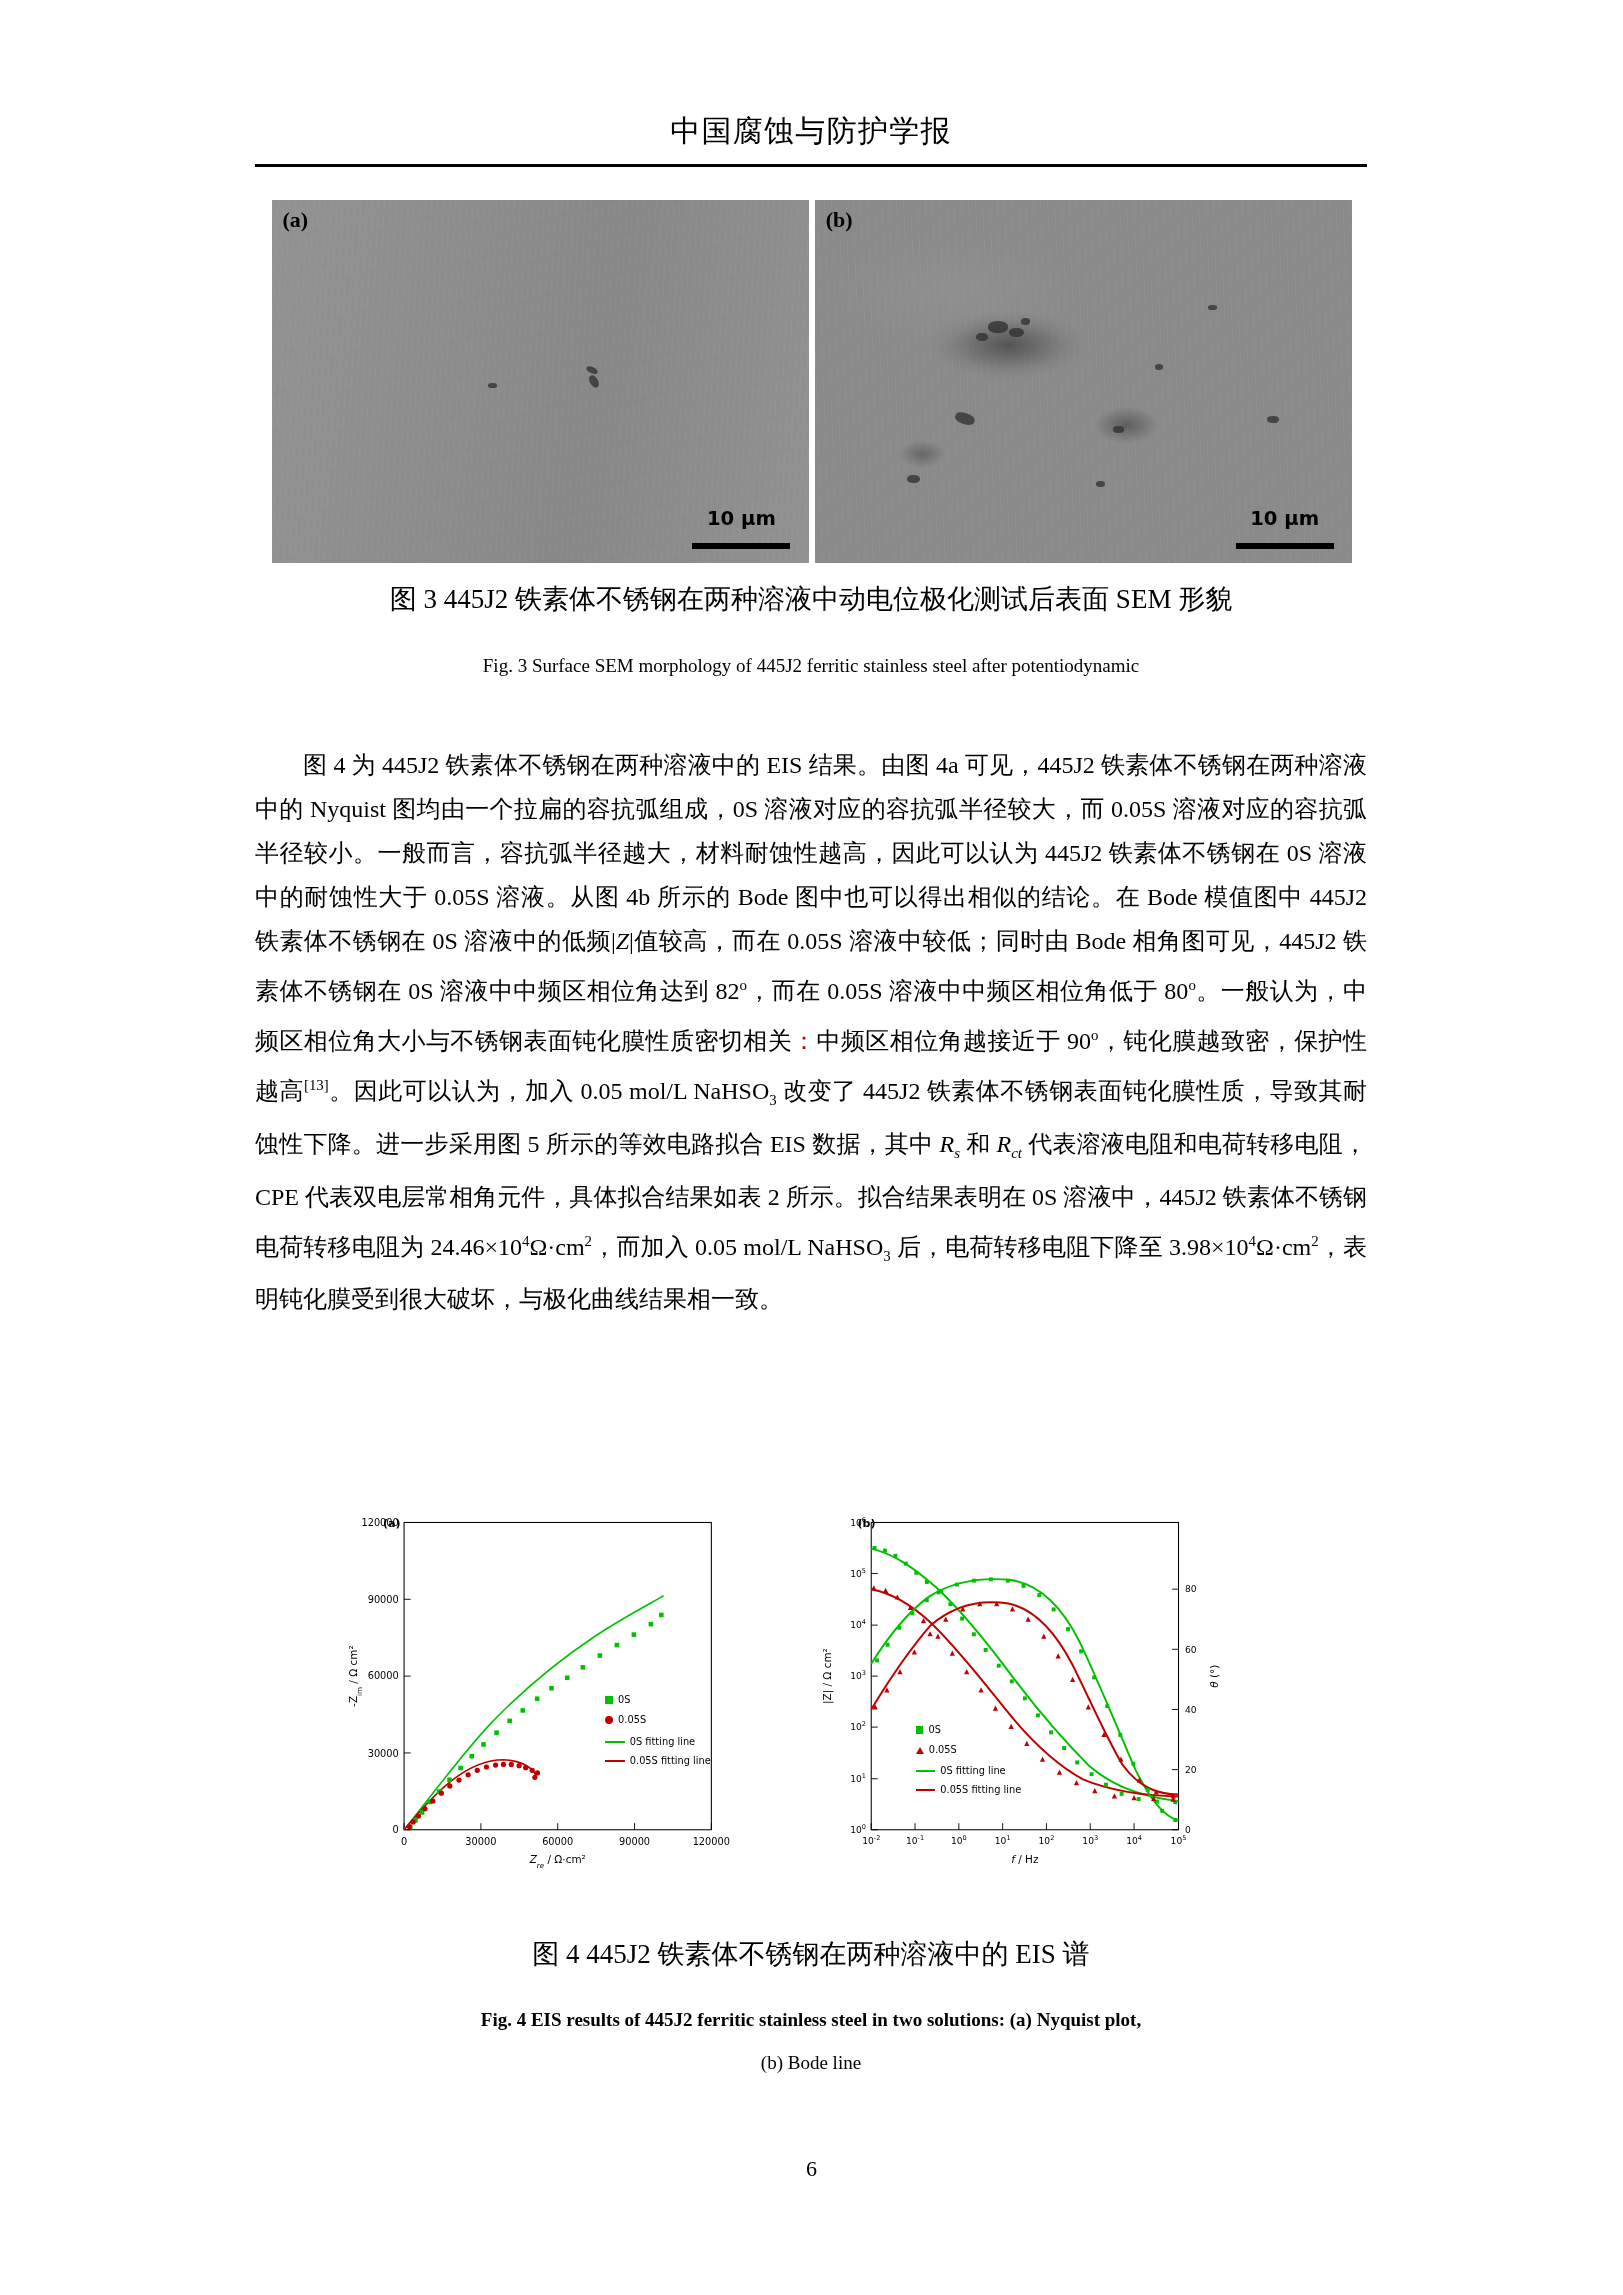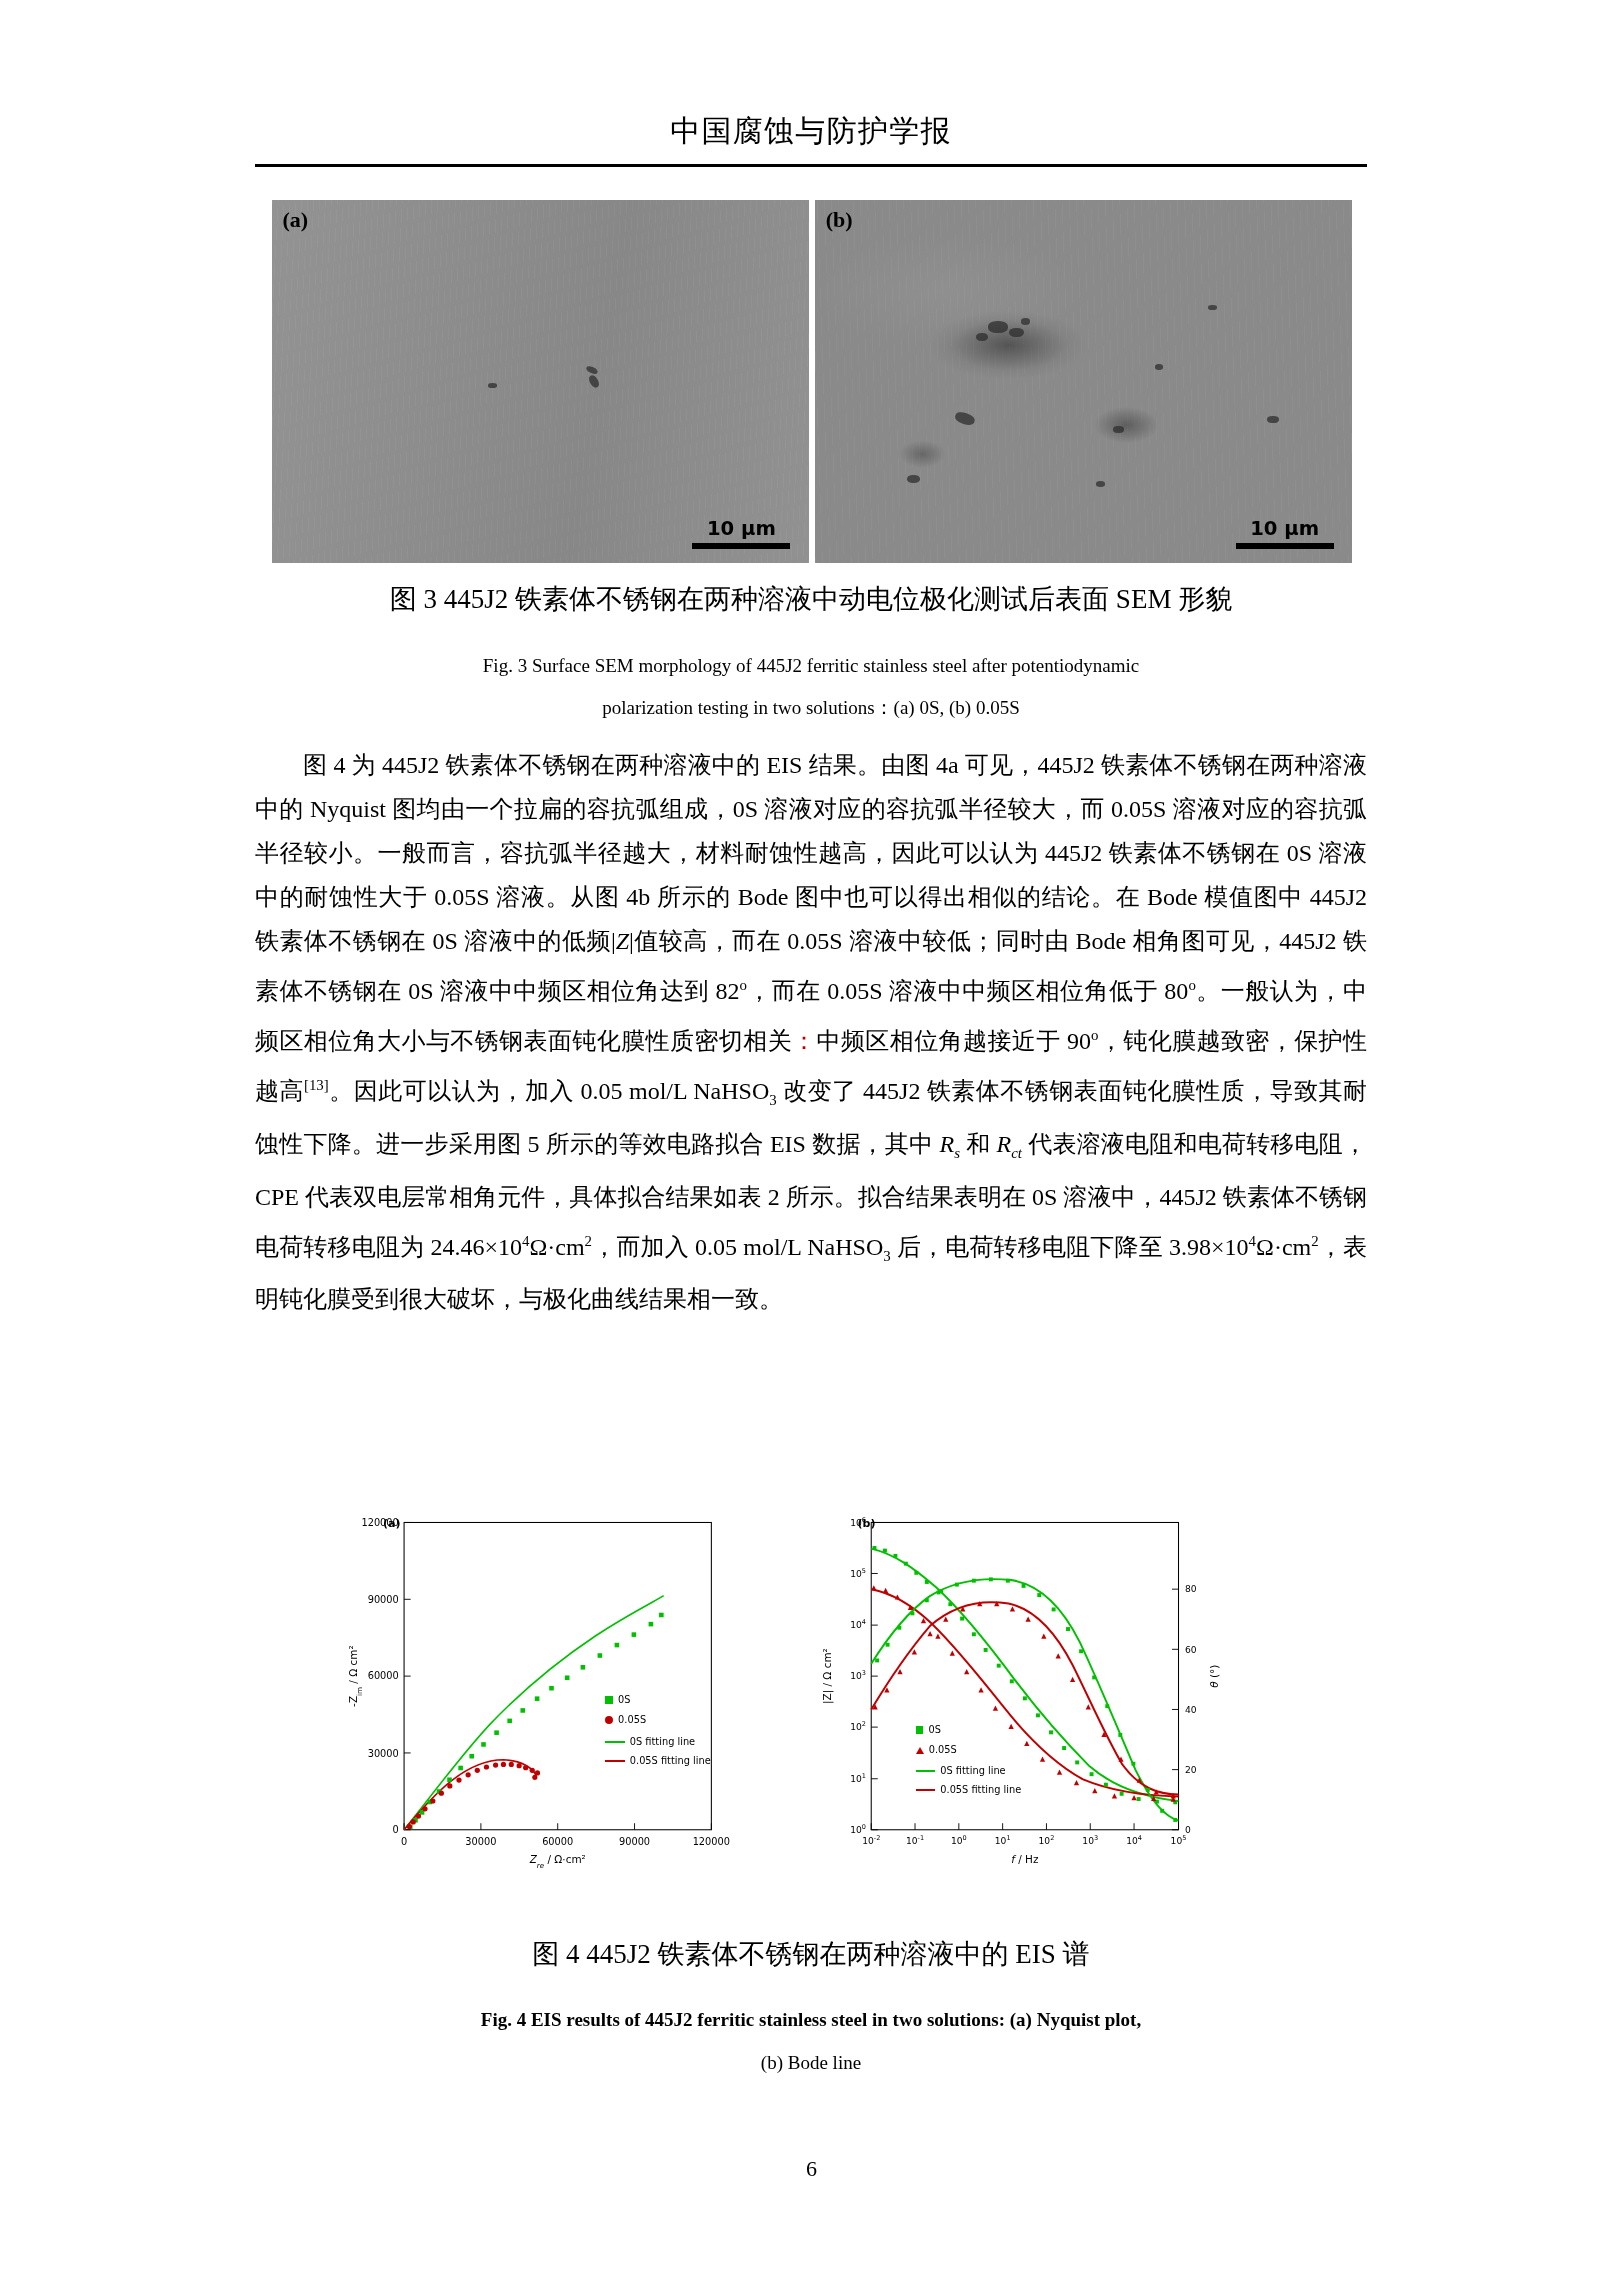--- a/index.html
+++ b/index.html
@@ -79,21 +79,21 @@
   .scalebar {
     position:absolute;
     right:18.3px; bottom:14.4px;
     text-align:center;
     color:#000;
   }
   .scalebar .txt {
     font-size:19.6px;
     font-weight:bold;
     font-family:"DejaVu Sans", sans-serif;
-    margin-bottom:3px;
+    margin-bottom:13px;
   }
   .scalebar .bar {
     height:5.9px;
     width:98px;
     background:#000;
     margin:0 auto;
   }
 
   .cap {
     position:absolute;
@@ -194,21 +194,20 @@
       <div class="sem-speck" style="left:281px; top:281px; width:9.2px; height:5.9px;"></div>
       <div class="scalebar">
         <div class="txt">10 μm</div>
         <div class="bar"></div>
       </div>
     </div>
   </div>
 
   <div class="cap" style="top:579px;">图 3 445J2 铁素体不锈钢在两种溶液中动电位极化测试后表面 SEM 形貌</div>
   <div class="cap cap-en" style="top:645px;">Fig. 3 Surface SEM morphology of 445J2 ferritic stainless steel after potentiodynamic</div>
-  <div class="cap cap-en" style="top:687px;">polarization testing in two solutions：(a) 0S, (b) 0.05S</div>
 
   <div class="body-text">
     <p>图 4 为 445J2 铁素体不锈钢在两种溶液中的 EIS 结果。由图 4a 可见，445J2 铁素体不锈钢在两种溶液中的 Nyquist 图均由一个拉扁的容抗弧组成，0S 溶液对应的容抗弧半径较大，而 0.05S 溶液对应的容抗弧半径较小。一般而言，容抗弧半径越大，材料耐蚀性越高，因此可以认为 445J2 铁素体不锈钢在 0S 溶液中的耐蚀性大于 0.05S 溶液。从图 4b 所示的 Bode 图中也可以得出相似的结论。在 Bode 模值图中 445J2 铁素体不锈钢在 0S 溶液中的低频|<span class="it">Z</span>|值较高，而在 0.05S 溶液中较低；同时由 Bode 相角图可见，445J2 铁素体不锈钢在 0S 溶液中中频区相位角达到 82<sup>o</sup>，而在 0.05S 溶液中中频区相位角低于 80<sup>o</sup>。一般认为，中频区相位角大小与不锈钢表面钝化膜性质密切相关<span class="red">：</span>中频区相位角越接近于 90<sup>o</sup>，钝化膜越致密，保护性越高<sup>[13]</sup>。因此可以认为，加入 0.05 mol/L NaHSO<sub>3</sub> 改变了 445J2 铁素体不锈钢表面钝化膜性质，导致其耐蚀性下降。进一步采用图 5 所示的等效电路拟合 EIS 数据，其中 <span class="it">R<sub>s</sub></span> 和 <span class="it">R<sub>ct</sub></span> 代表溶液电阻和电荷转移电阻，CPE 代表双电层常相角元件，具体拟合结果如表 2 所示。拟合结果表明在 0S 溶液中，445J2 铁素体不锈钢电荷转移电阻为 24.46×10<sup>4</sup>Ω·cm<sup>2</sup>，而加入 0.05 mol/L NaHSO<sub>3</sub> 后，电荷转移电阻下降至 3.98×10<sup>4</sup>Ω·cm<sup>2</sup>，表明钝化膜受到很大破坏，与极化曲线结果相一致。</p>
   </div>
 
   <div class="eis-wrap">
 
     <div class="plot">
       <div class="plotlabel" style="left:43px; top:9.2px;">(a)</div>
       <svg width="474" height="399" viewBox="0 0 725 610">

